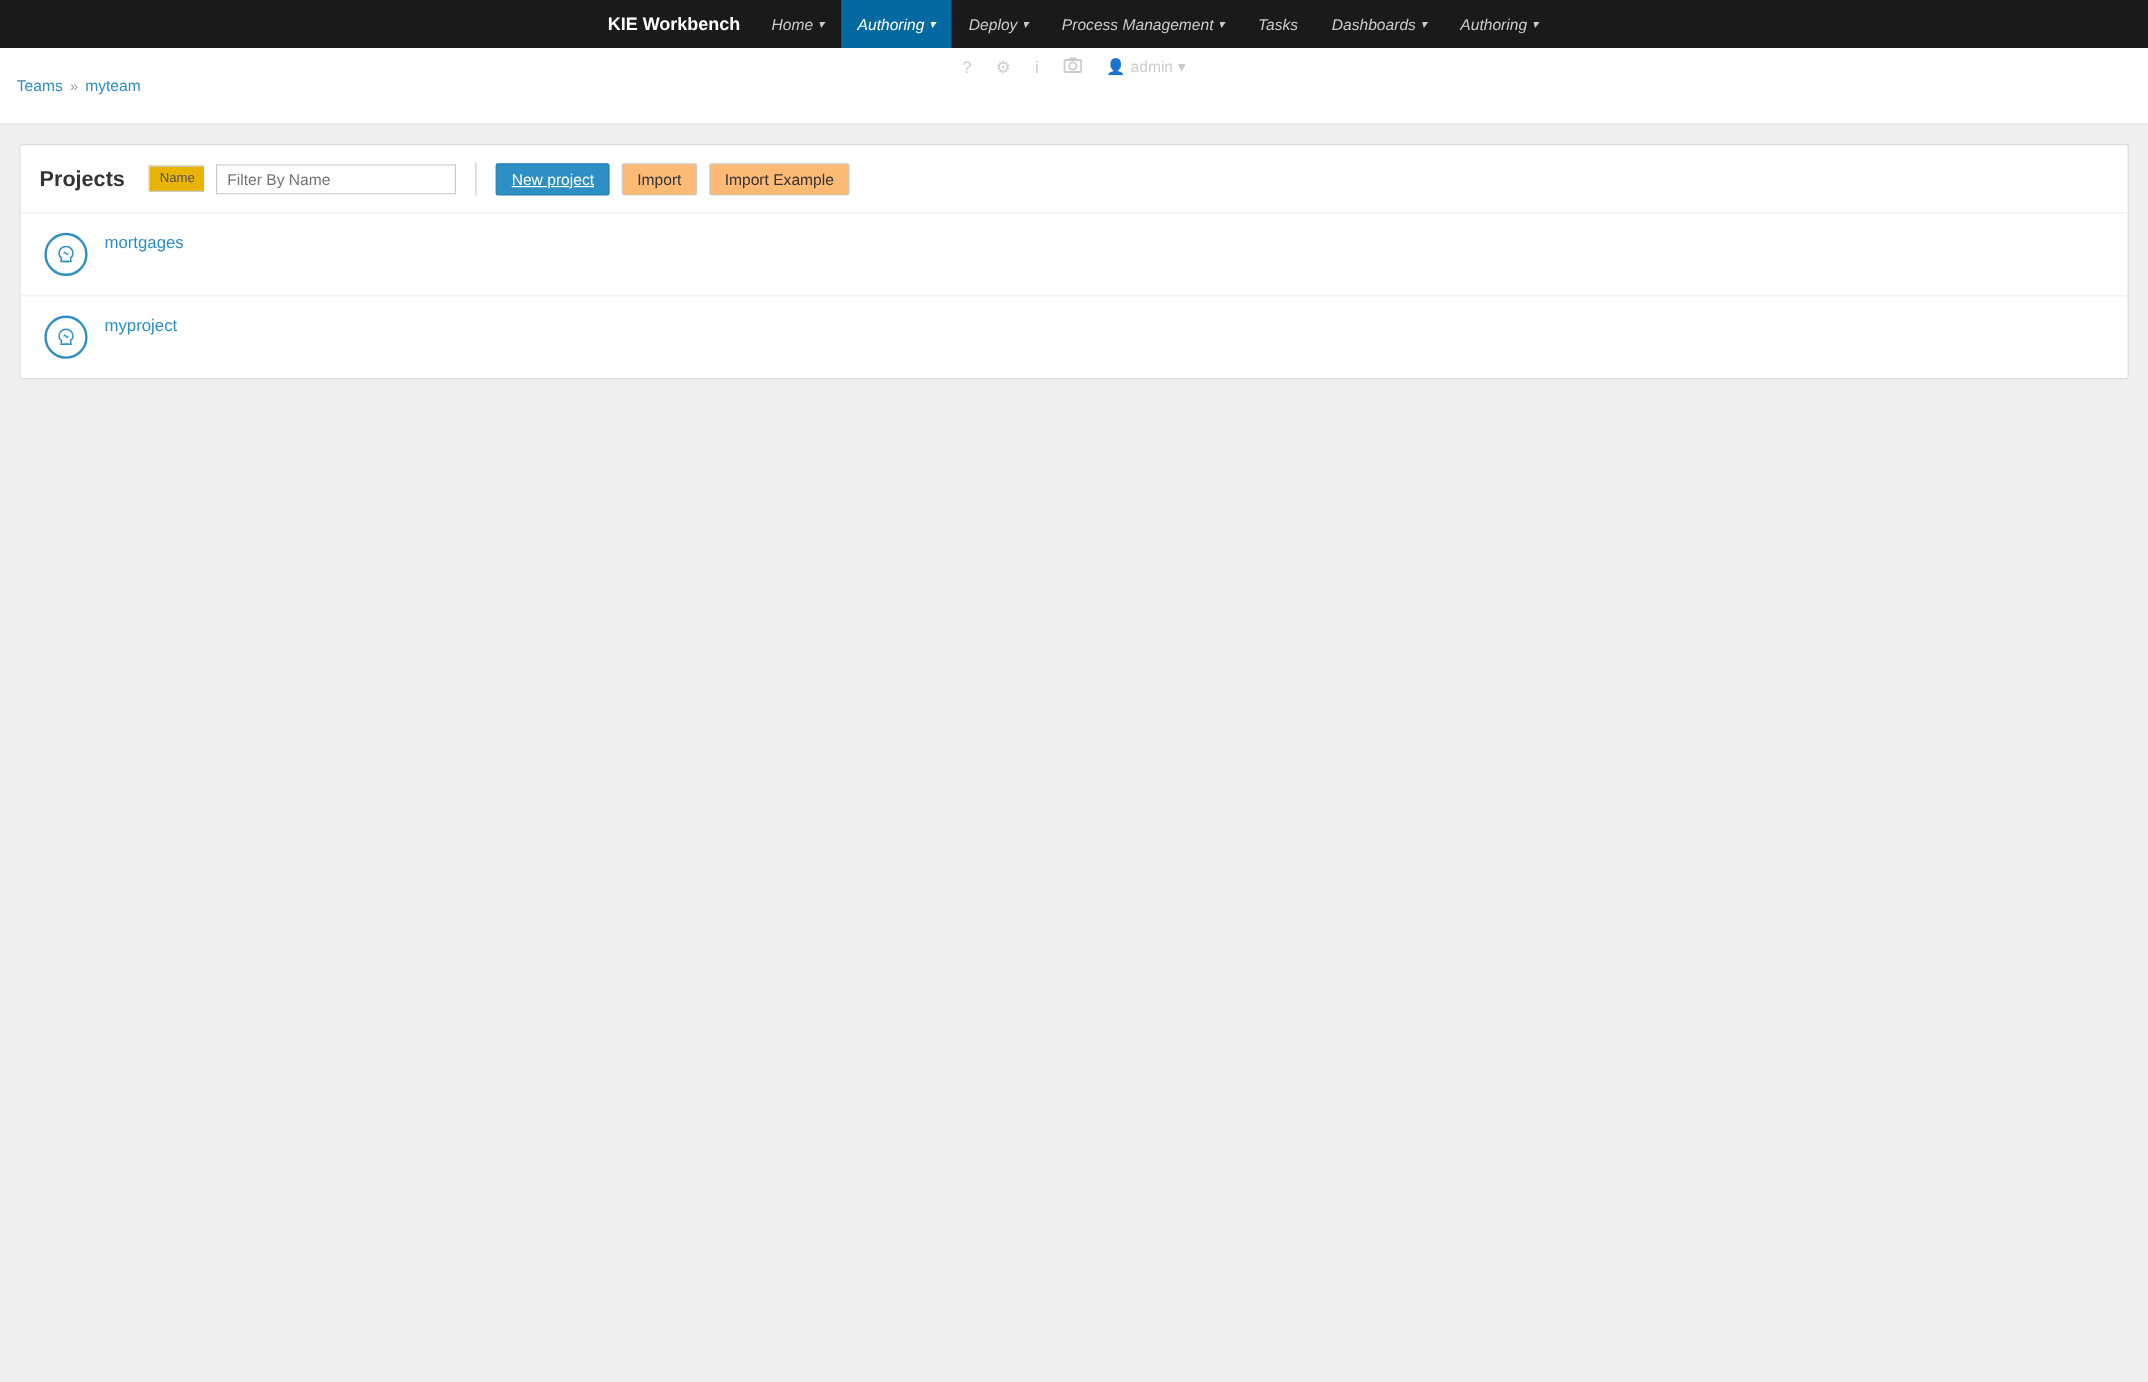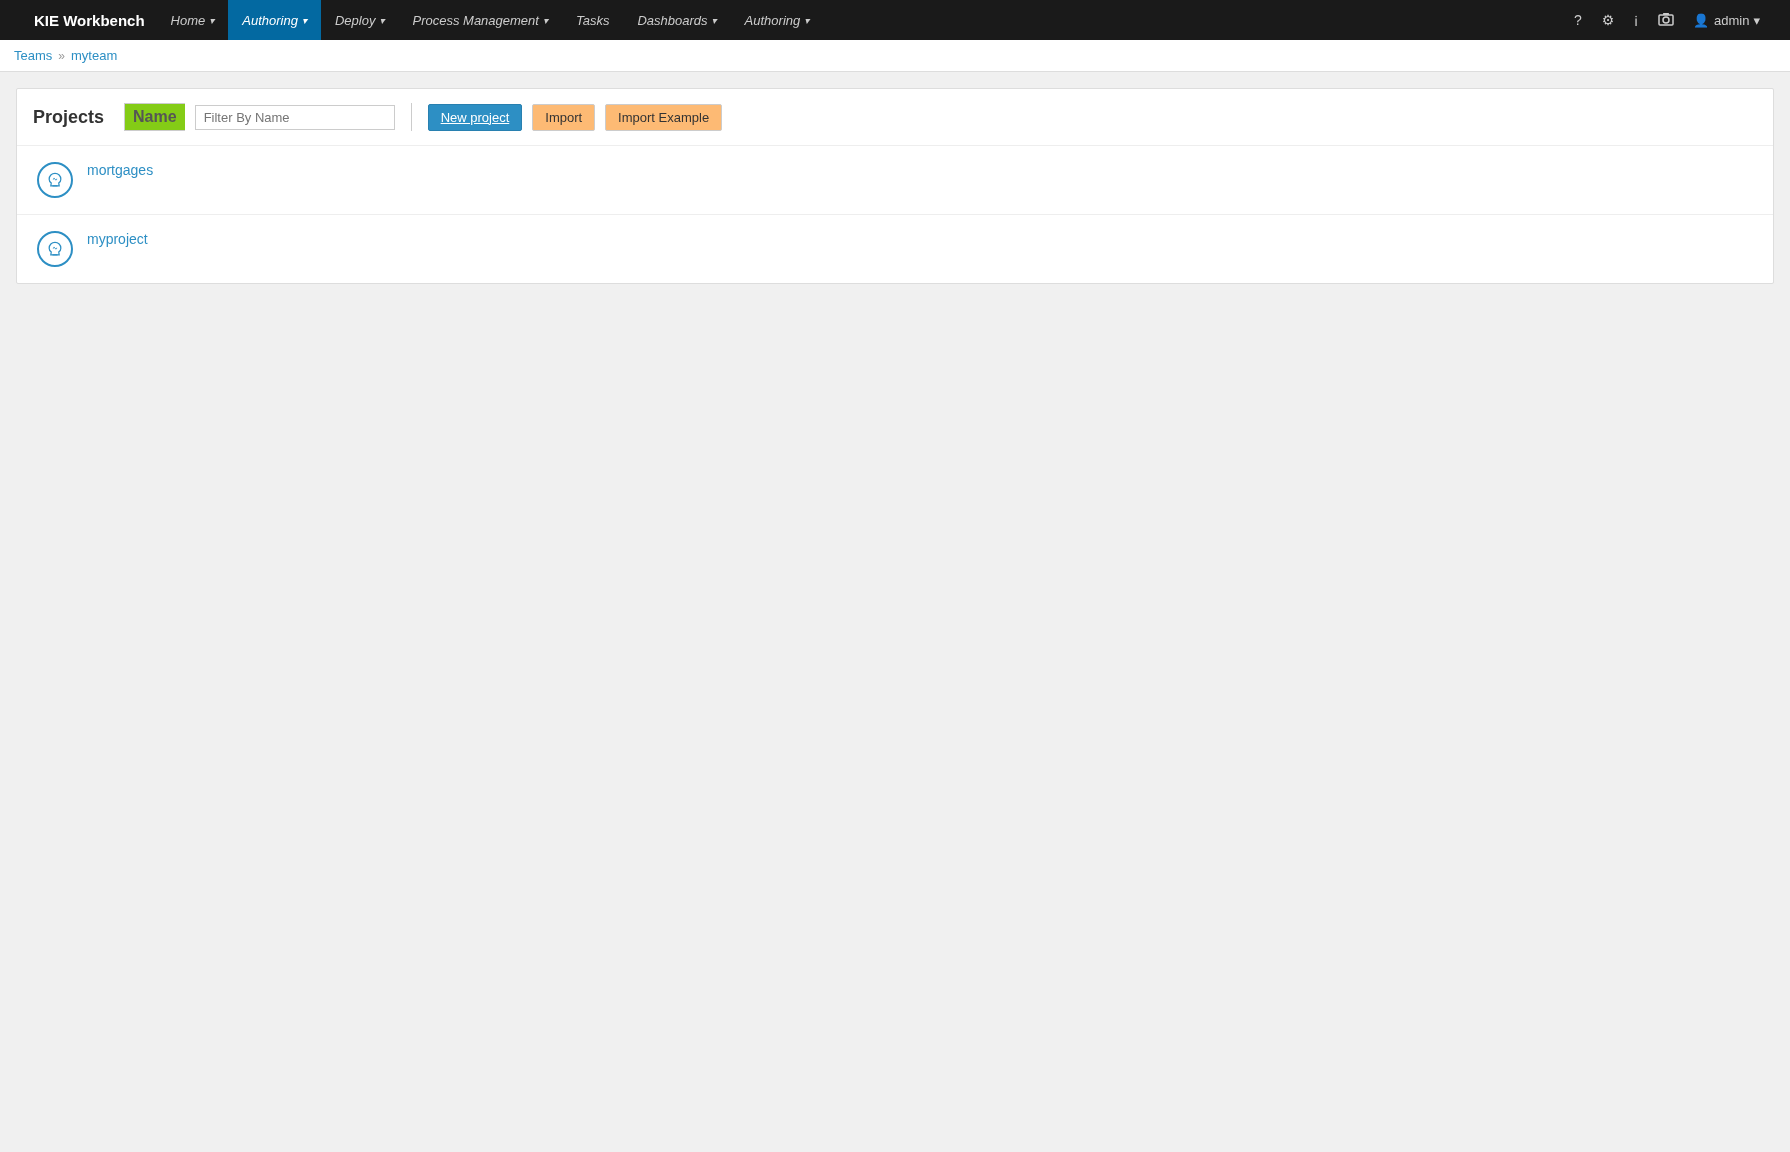--- a/index.html
+++ b/index.html
@@ -6,20 +6,21 @@
     body { font-family: "Helvetica Neue", Helvetica, Arial, sans-serif; font-size: 14px; background: #f0f0f0; color: #333; }
 
     
     .topbar {
       background: #1a1a1a;
       display: flex;
       align-items: center;
       justify-content: space-between;
       height: 40px;
       padding: 0 22px;
+      flex-direction: column;
     }
     .topbar-left {
       display: flex;
       align-items: center;
       gap: 0;
     }
     .brand {
       color: #fff;
       font-size: 15px;
       font-weight: bold;
@@ -69,21 +70,21 @@
       align-items: center;
       gap: 4px;
       padding: 0 8px;
       font-size: 13px;
     }
 
     
     .breadcrumb {
       background: #fff;
       border-bottom: 1px solid #ddd;
-      padding: 8px 14px;
+      padding: 24px 14px;
       display: flex;
       align-items: center;
       gap: 6px;
       font-size: 13px;
     }
     .breadcrumb a {
       color: #2d8fc4;
       text-decoration: none;
       cursor: pointer;
     }
@@ -106,27 +107,26 @@
       gap: 10px;
       border-bottom: 1px solid #eee;
     }
     .projects-title {
       font-size: 18px;
       font-weight: bold;
       color: #333;
       margin-right: 10px;
     }
     .filter-label {
-      font-size: 16px;
+      font-size: 11px;
       color: #555;
-      background: #84cc16;
+      background: #eab308;
       border: 1px solid #ccc;
       padding: 4px 8px;
       border-right: none;
-      font-weight: bold;
     }
     .filter-input {
       border: 1px solid #ccc;
       padding: 4px 8px;
       font-size: 13px;
       width: 200px;
       outline: none;
       color: #999;
     }
     .filter-sep {

